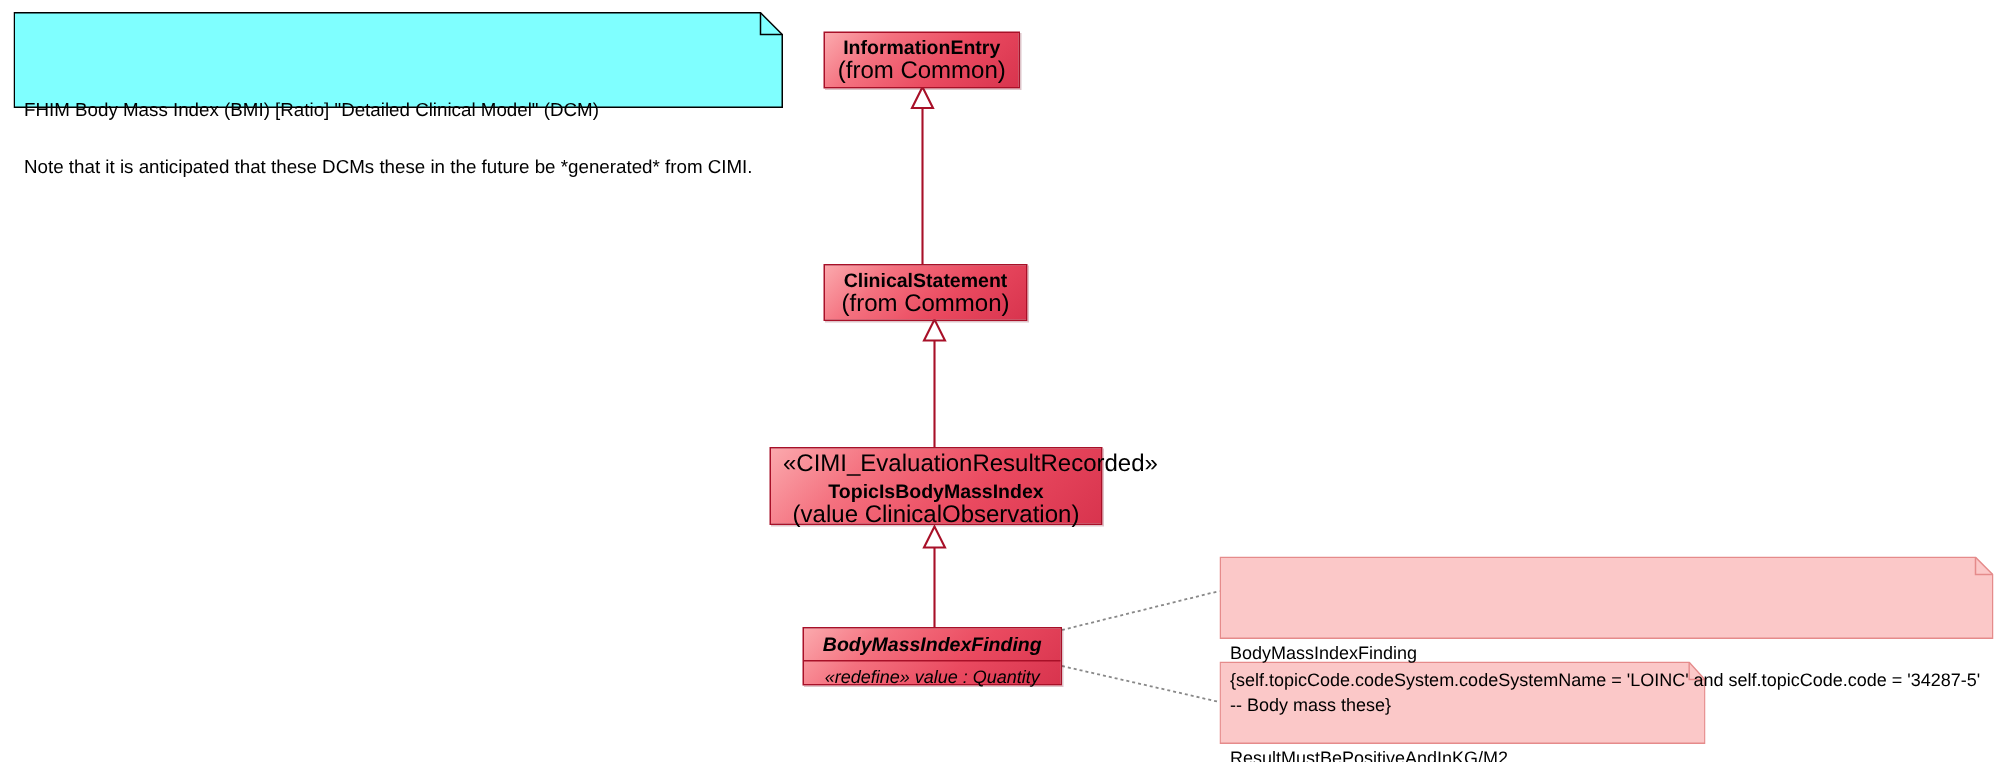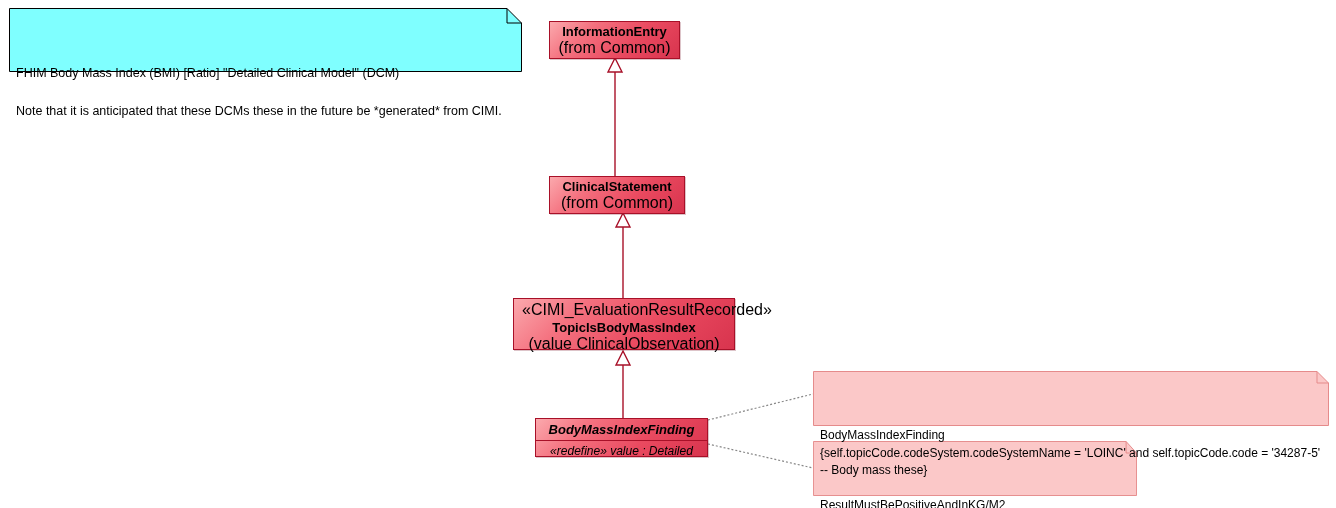--- a/index.html
+++ b/index.html
@@ -141,21 +141,21 @@
 
   <div class="uml-class" style="left:513px; top:298px; width:222px; height:52px;">
     <div class="stereotype">«CIMI_EvaluationResultRecorded»</div>
     <div class="cls-name">TopicIsBodyMassIndex</div>
     <div class="cls-pkg">(value ClinicalObservation)</div>
   </div>
 
   <div class="uml-class" style="left:535px; top:418px; width:173px; height:39px; padding:3px 6px 3px 6px;font-style:italic;">
     <div class="cls-name">BodyMassIndexFinding</div>
     <div class="compartment-sep" style="margin:3px -6px 3px -6px;"></div>
-    <div class="attribute">«redefine» value : Detailed</div>
+    <div class="attribute">«redefine» value : Quantity</div>
   </div>
 
   <div class="note" style="left:813px; top:371px; width:516px; height:55px;">
     <svg class="note-shape" viewBox="0 0 516 55" preserveAspectRatio="none">
       <path d="M0.5,0.5 L504,0.5 L515.5,12 L515.5,54.5 L0.5,54.5 Z" fill="#FBC8C8" stroke="#E58B8B" stroke-width="1"></path>
       <path d="M504,0.5 L504,12 L515.5,12" fill="none" stroke="#E58B8B" stroke-width="1"></path>
     </svg>
     <div class="note-text"><span>BodyMassIndexFinding</span>
 <span>{self.topicCode.codeSystem.codeSystemName = 'LOINC' and self.topicCode.code = '34287-5'</span>
 <span>-- Body mass these}</span></div>

